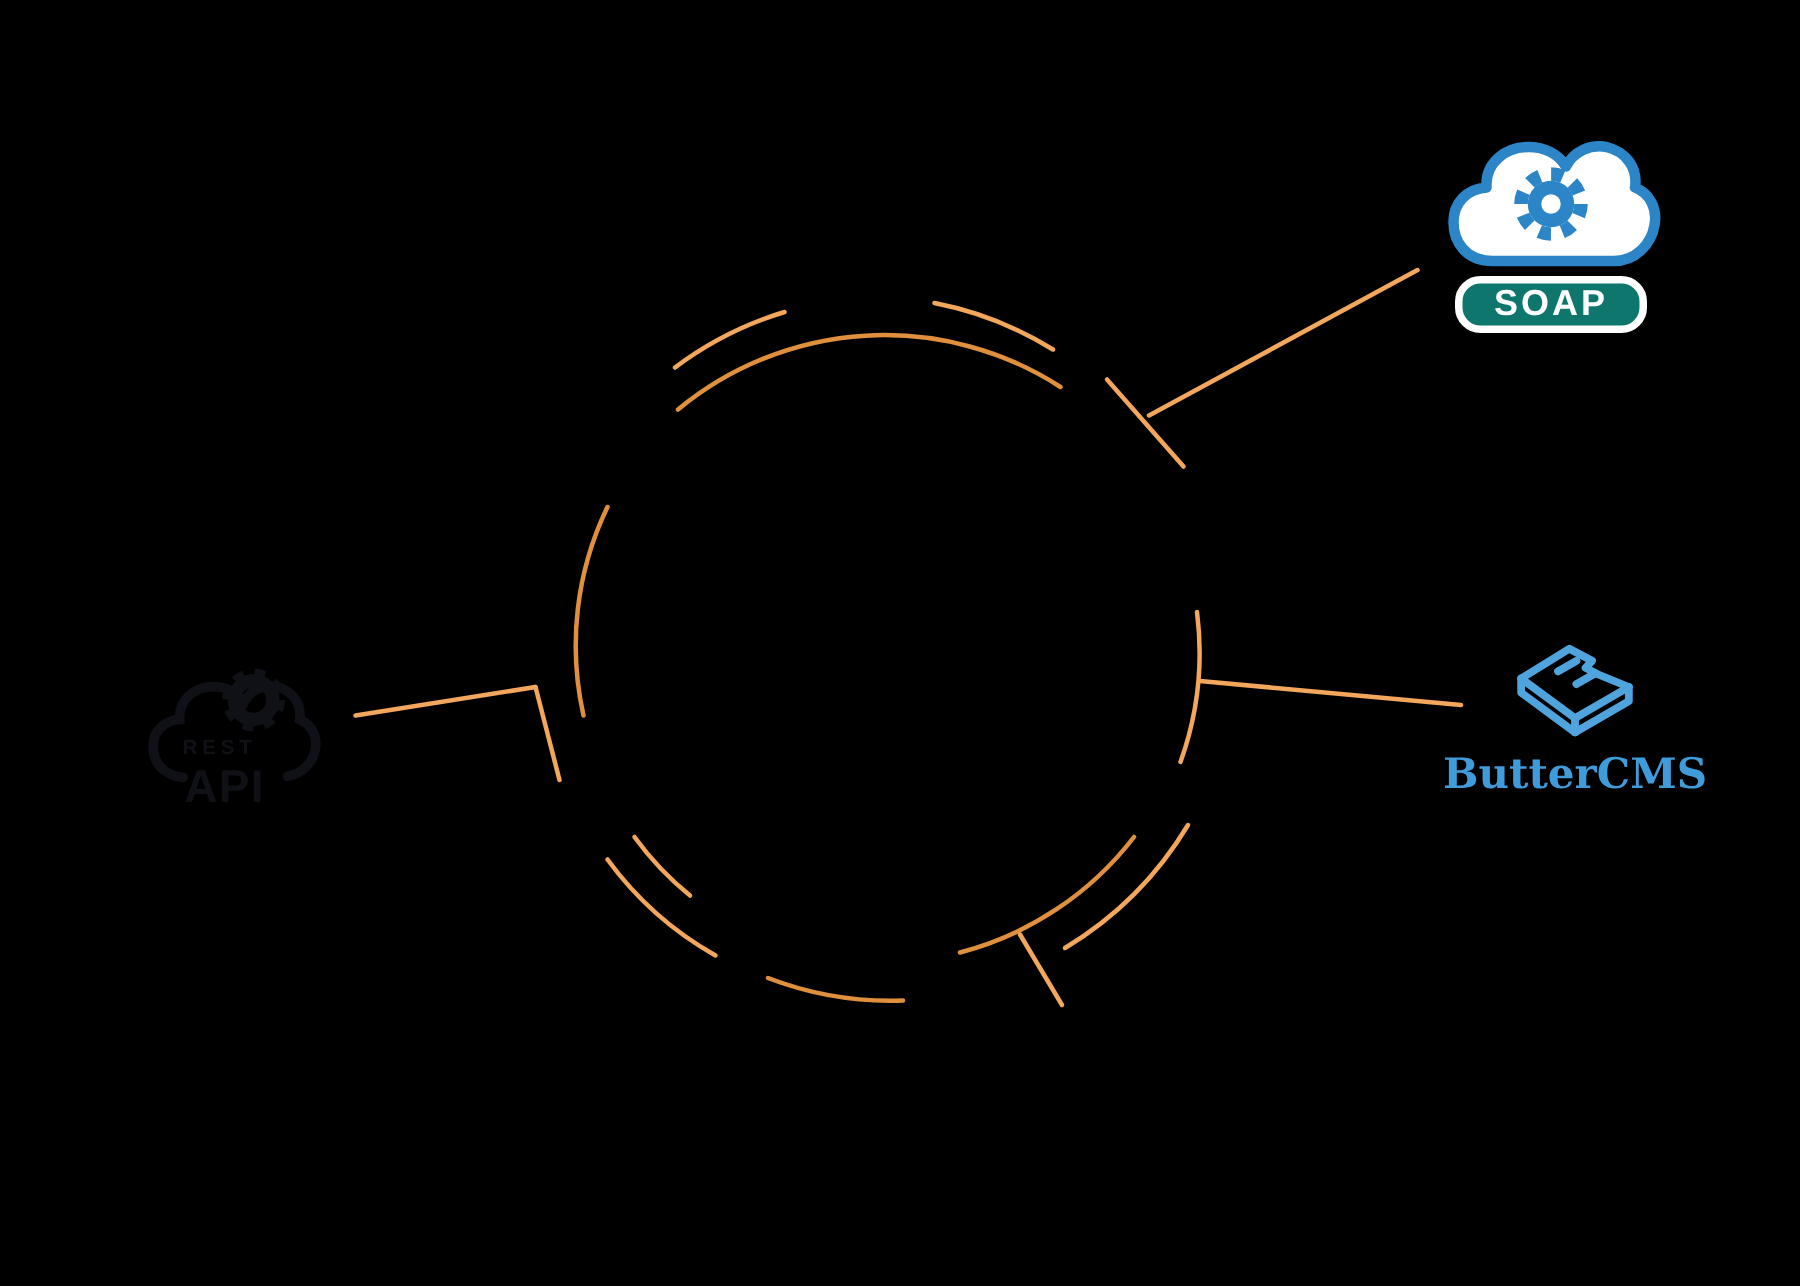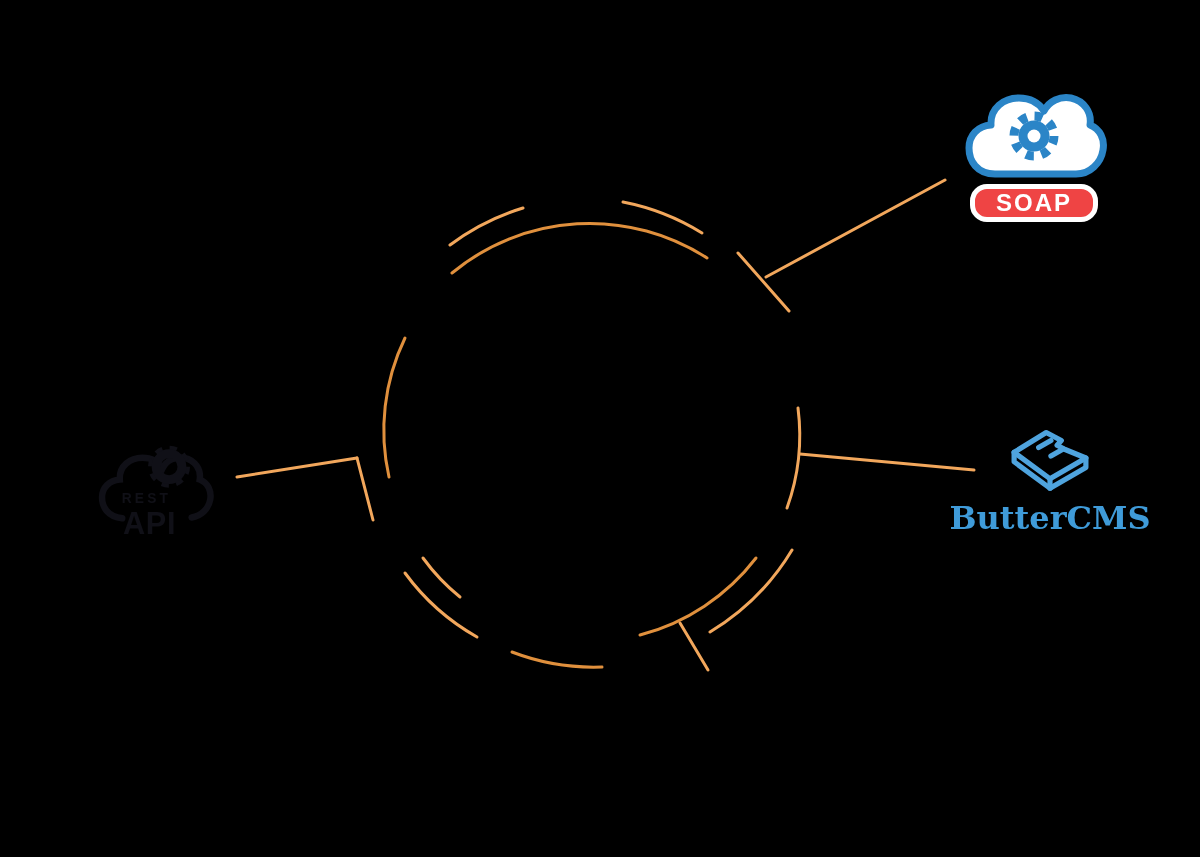--- a/index.html
+++ b/index.html
@@ -3,28 +3,28 @@
 <meta charset="utf-8">
 <style>
   html,body{margin:0;padding:0;background:#000;}
   #stage{position:relative;width:1200px;height:857px;background:#000000;overflow:hidden;
          font-family:"Liberation Sans", sans-serif;}
   #ring-svg{position:absolute;left:0;top:0;}
   .node{position:absolute;display:flex;flex-direction:column;align-items:center;}
 
   
   #soap-node{left:963px;top:84px;width:142px;}
-  #soap-badge{margin-top:3px;background:#ef4444;border:5px solid #ffffff;border-radius:17px;
+  #soap-badge{margin-top:3px;background:#0f766e;border:5px solid #ffffff;border-radius:17px;
               width:118px;height:28px;display:flex;align-items:center;justify-content:center;}
   #soap-badge span{color:#ffffff;font-weight:bold;font-size:24px;letter-spacing:2px;line-height:1;}
 
   
   #butter-node{left:958px;top:424px;width:184px;}
   #butter-label{margin-top:10px;color:#3F9BD9;font-family:"DejaVu Serif", serif;
-                font-weight:bold;font-size:32px;letter-spacing:0px;line-height:1;}
+                font-weight:bold;font-size:28px;letter-spacing:0px;line-height:1;}
 
   
   #rest-node{left:95px;top:452px;width:118px;height:104px;}
 </style>
 </head>
 <body>
 
 <div id="stage">
 
   <svg id="ring-svg" width="1200" height="857" viewBox="0 0 1200 857">

